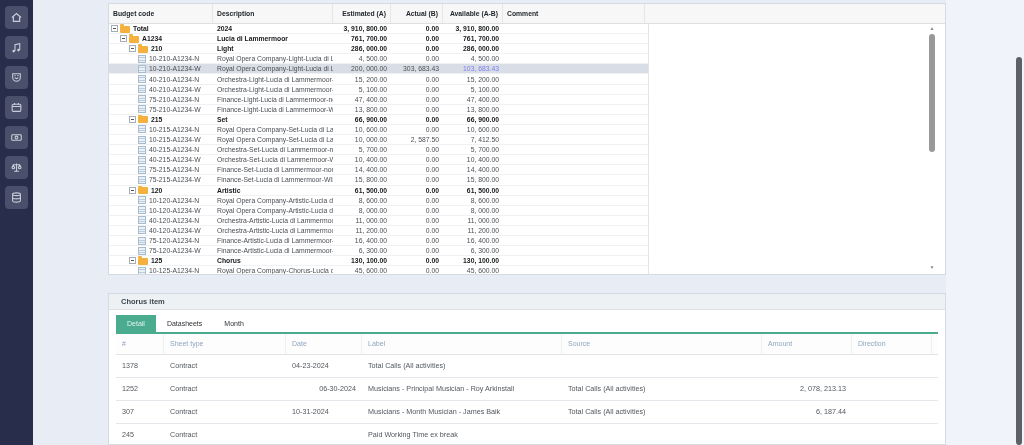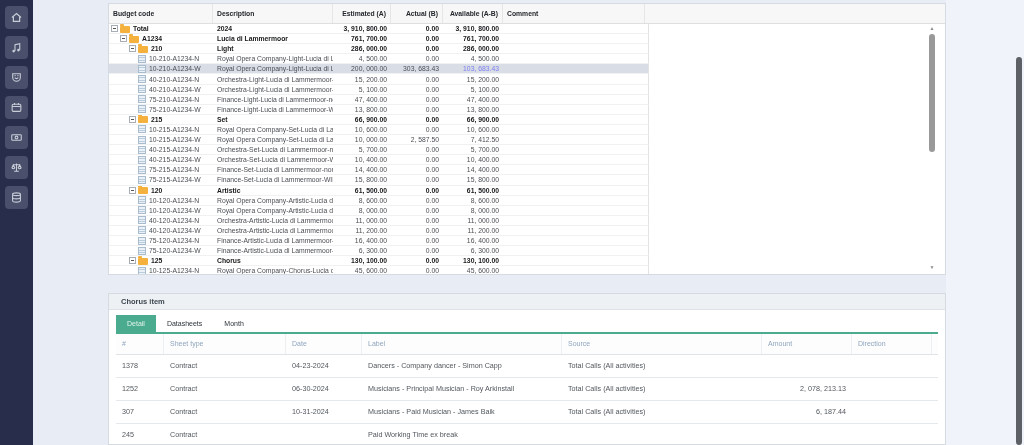--- a/index.html
+++ b/index.html
@@ -430,38 +430,37 @@
           <div class="bi-hcell" style="width: 200px;">Label</div>
           <div class="bi-hcell" style="width: 200px;">Source</div>
           <div class="bi-hcell" style="width: 90px;">Amount</div>
           <div class="bi-hcell" style="width: 80px;">Direction</div>
         </div>
       <div id="bi-body">
           <div class="bi-row">
             <div class="bi-cell" style="width: 48px;">1378</div>
             <div class="bi-cell" style="width: 122px;">Contract</div>
             <div class="bi-cell" style="width: 76px;">04-23-2024</div>
-            <div class="bi-cell" style="width: 200px;">Dancers - Company dancer - Simon Capp</div>
             <div class="bi-cell" style="width: 200px;">Total Calls (All activities)</div>
             <div class="bi-cell" style="width: 80px;"></div>
           </div>
           <div class="bi-row">
             <div class="bi-cell" style="width: 48px;">1252</div>
             <div class="bi-cell" style="width: 122px;">Contract</div>
-            <div class="bi-cell" style="width: 76px;">06-30-2024</div>
+            <div class="bi-cell" style="width: 76px; text-align: right;">06-30-2024</div>
             <div class="bi-cell" style="width: 200px;">Musicians - Principal Musician - Roy Arkinstall</div>
             <div class="bi-cell" style="width: 200px;">Total Calls (All activities)</div>
             <div class="bi-cell num" style="width: 90px;">2, 078, 213.13</div>
             <div class="bi-cell" style="width: 80px;"></div>
           </div>
           <div class="bi-row">
             <div class="bi-cell" style="width: 48px;">307</div>
             <div class="bi-cell" style="width: 122px;">Contract</div>
             <div class="bi-cell" style="width: 76px;">10-31-2024</div>
-            <div class="bi-cell" style="width: 200px;">Musicians - Paid Musician - James Baik</div>
+            <div class="bi-cell" style="width: 200px;">Musicians - Month Musician - James Baik</div>
             <div class="bi-cell" style="width: 200px;">Total Calls (All activities)</div>
             <div class="bi-cell num" style="width: 90px;">6, 187.44</div>
             <div class="bi-cell" style="width: 80px;"></div>
           </div>
           <div class="bi-row">
             <div class="bi-cell" style="width: 48px;">245</div>
             <div class="bi-cell" style="width: 122px;">Contract</div>
             <div class="bi-cell" style="width: 76px; margin-top: 48px;">03-31-2024</div>
             <div class="bi-cell" style="width: 200px;">Paid Working Time ex break</div>
             <div class="bi-cell" style="width: 80px;"></div>

